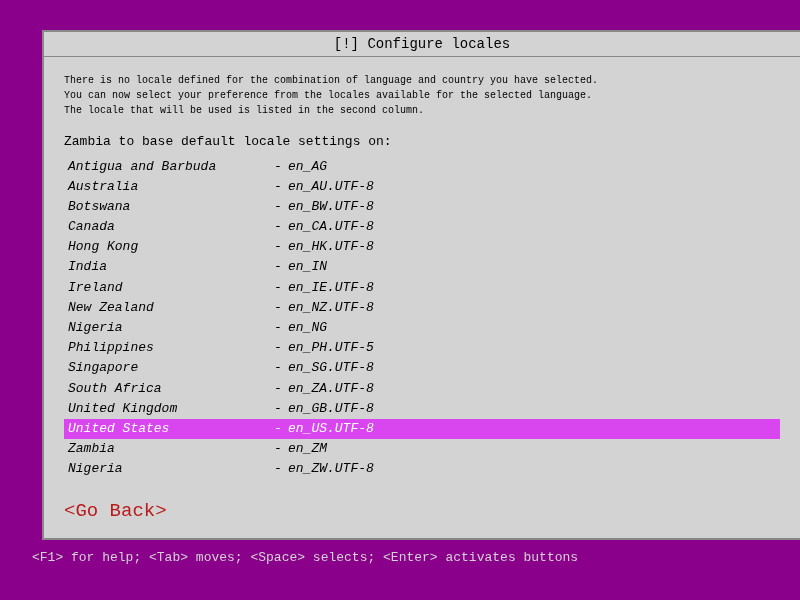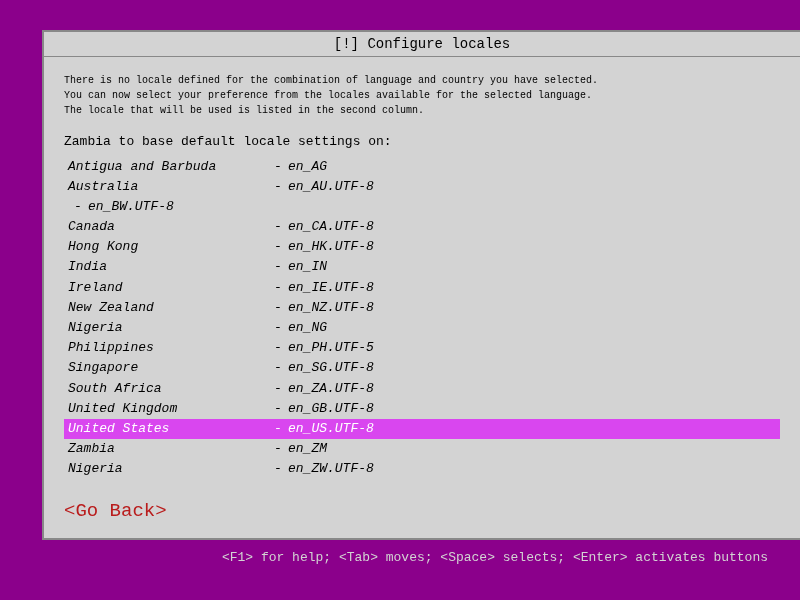--- a/index.html
+++ b/index.html
@@ -105,21 +105,21 @@
       margin-top: 12px;
       color: #b91c1c;
       font-size: 19px;
       cursor: pointer;
     }
 
     .help-bar {
       width: 736px;
       background-color: #8b008b;
       color: #d3d3d3;
-      text-align: right;
+      text-align: left;
       padding: 6px 0;
       font-size: 13px;
       margin-top: 4px;
     }
   </style>
 </head>
 <body>
 
 <div class="dialog-window">
   <div class="title-bar">
@@ -135,20 +135,21 @@
           <span class="country-name">Antigua and Barbuda</span>
           <span class="separator"> - </span>
           <span class="locale-code">en_AG</span>
         </div>
         <div class="list-item">
           <span class="country-name">Australia</span>
           <span class="separator"> - </span>
           <span class="locale-code">en_AU.UTF-8</span>
         </div>
         <div class="list-item">
+          <span class="country-name">Botswana</span>
           <span class="separator"> - </span>
           <span class="locale-code">en_BW.UTF-8</span>
         </div>
         <div class="list-item">
           <span class="country-name">Canada</span>
           <span class="separator"> - </span>
           <span class="locale-code">en_CA.UTF-8</span>
         </div>
         <div class="list-item">
           <span class="country-name">Hong Kong</span>

